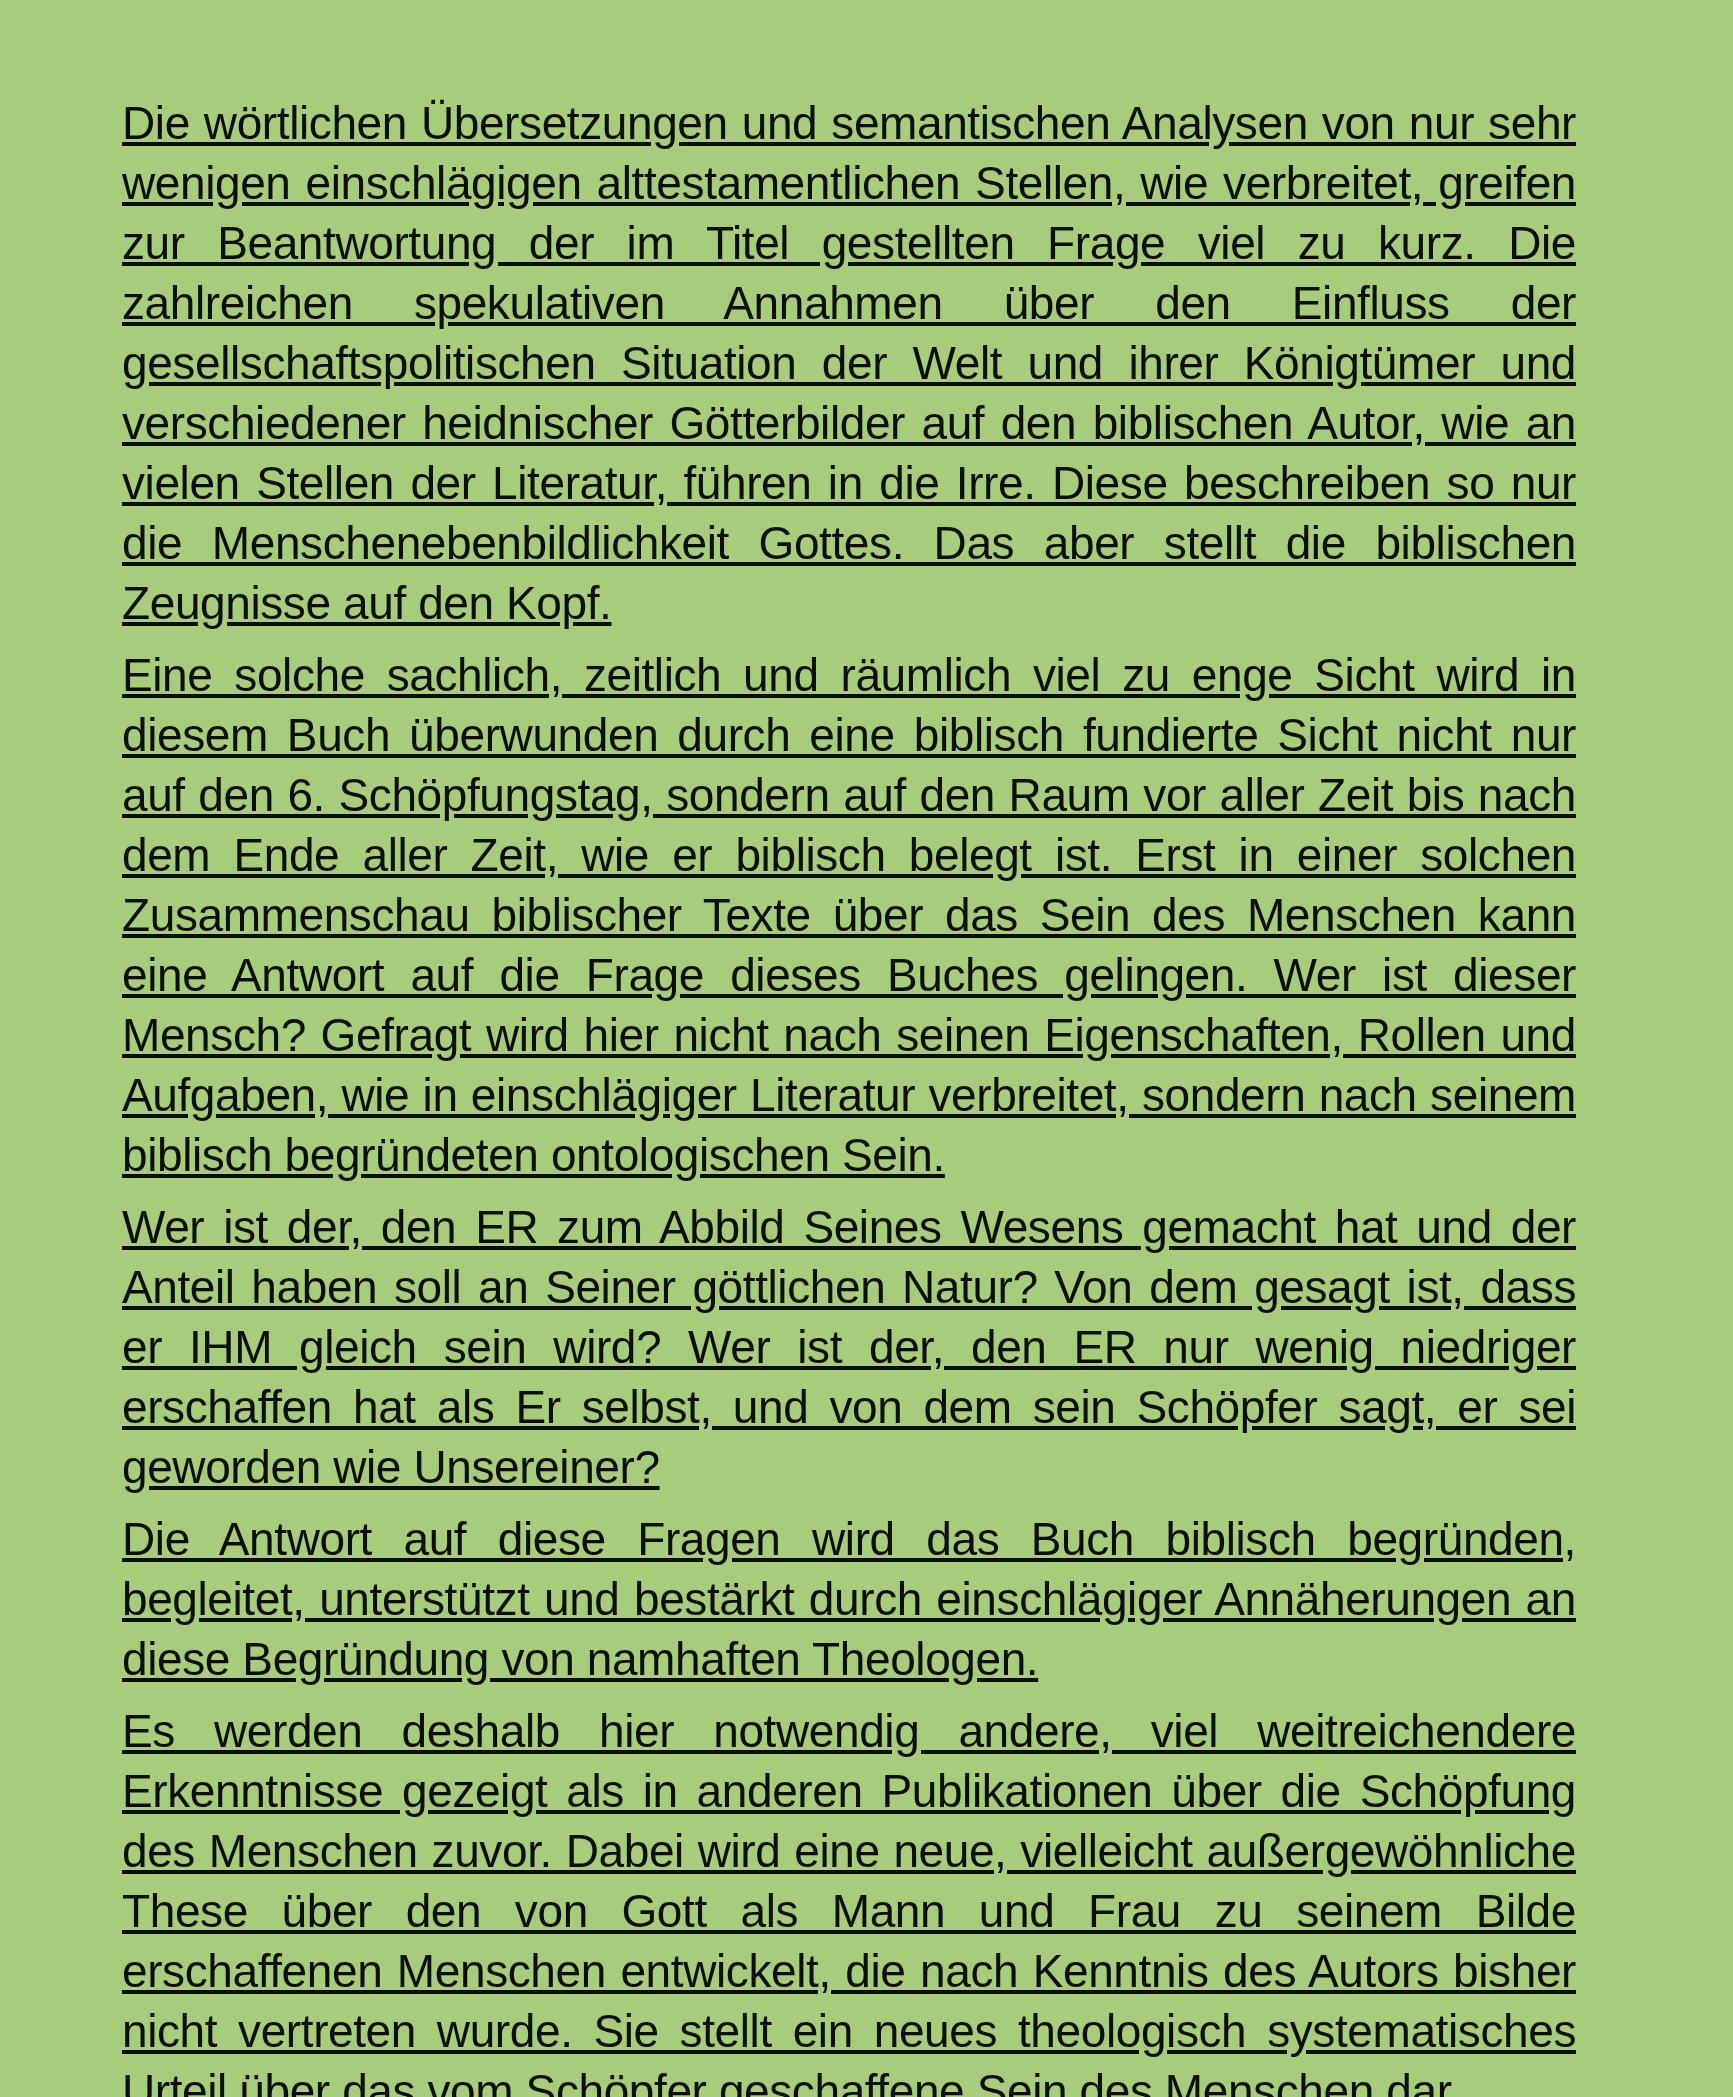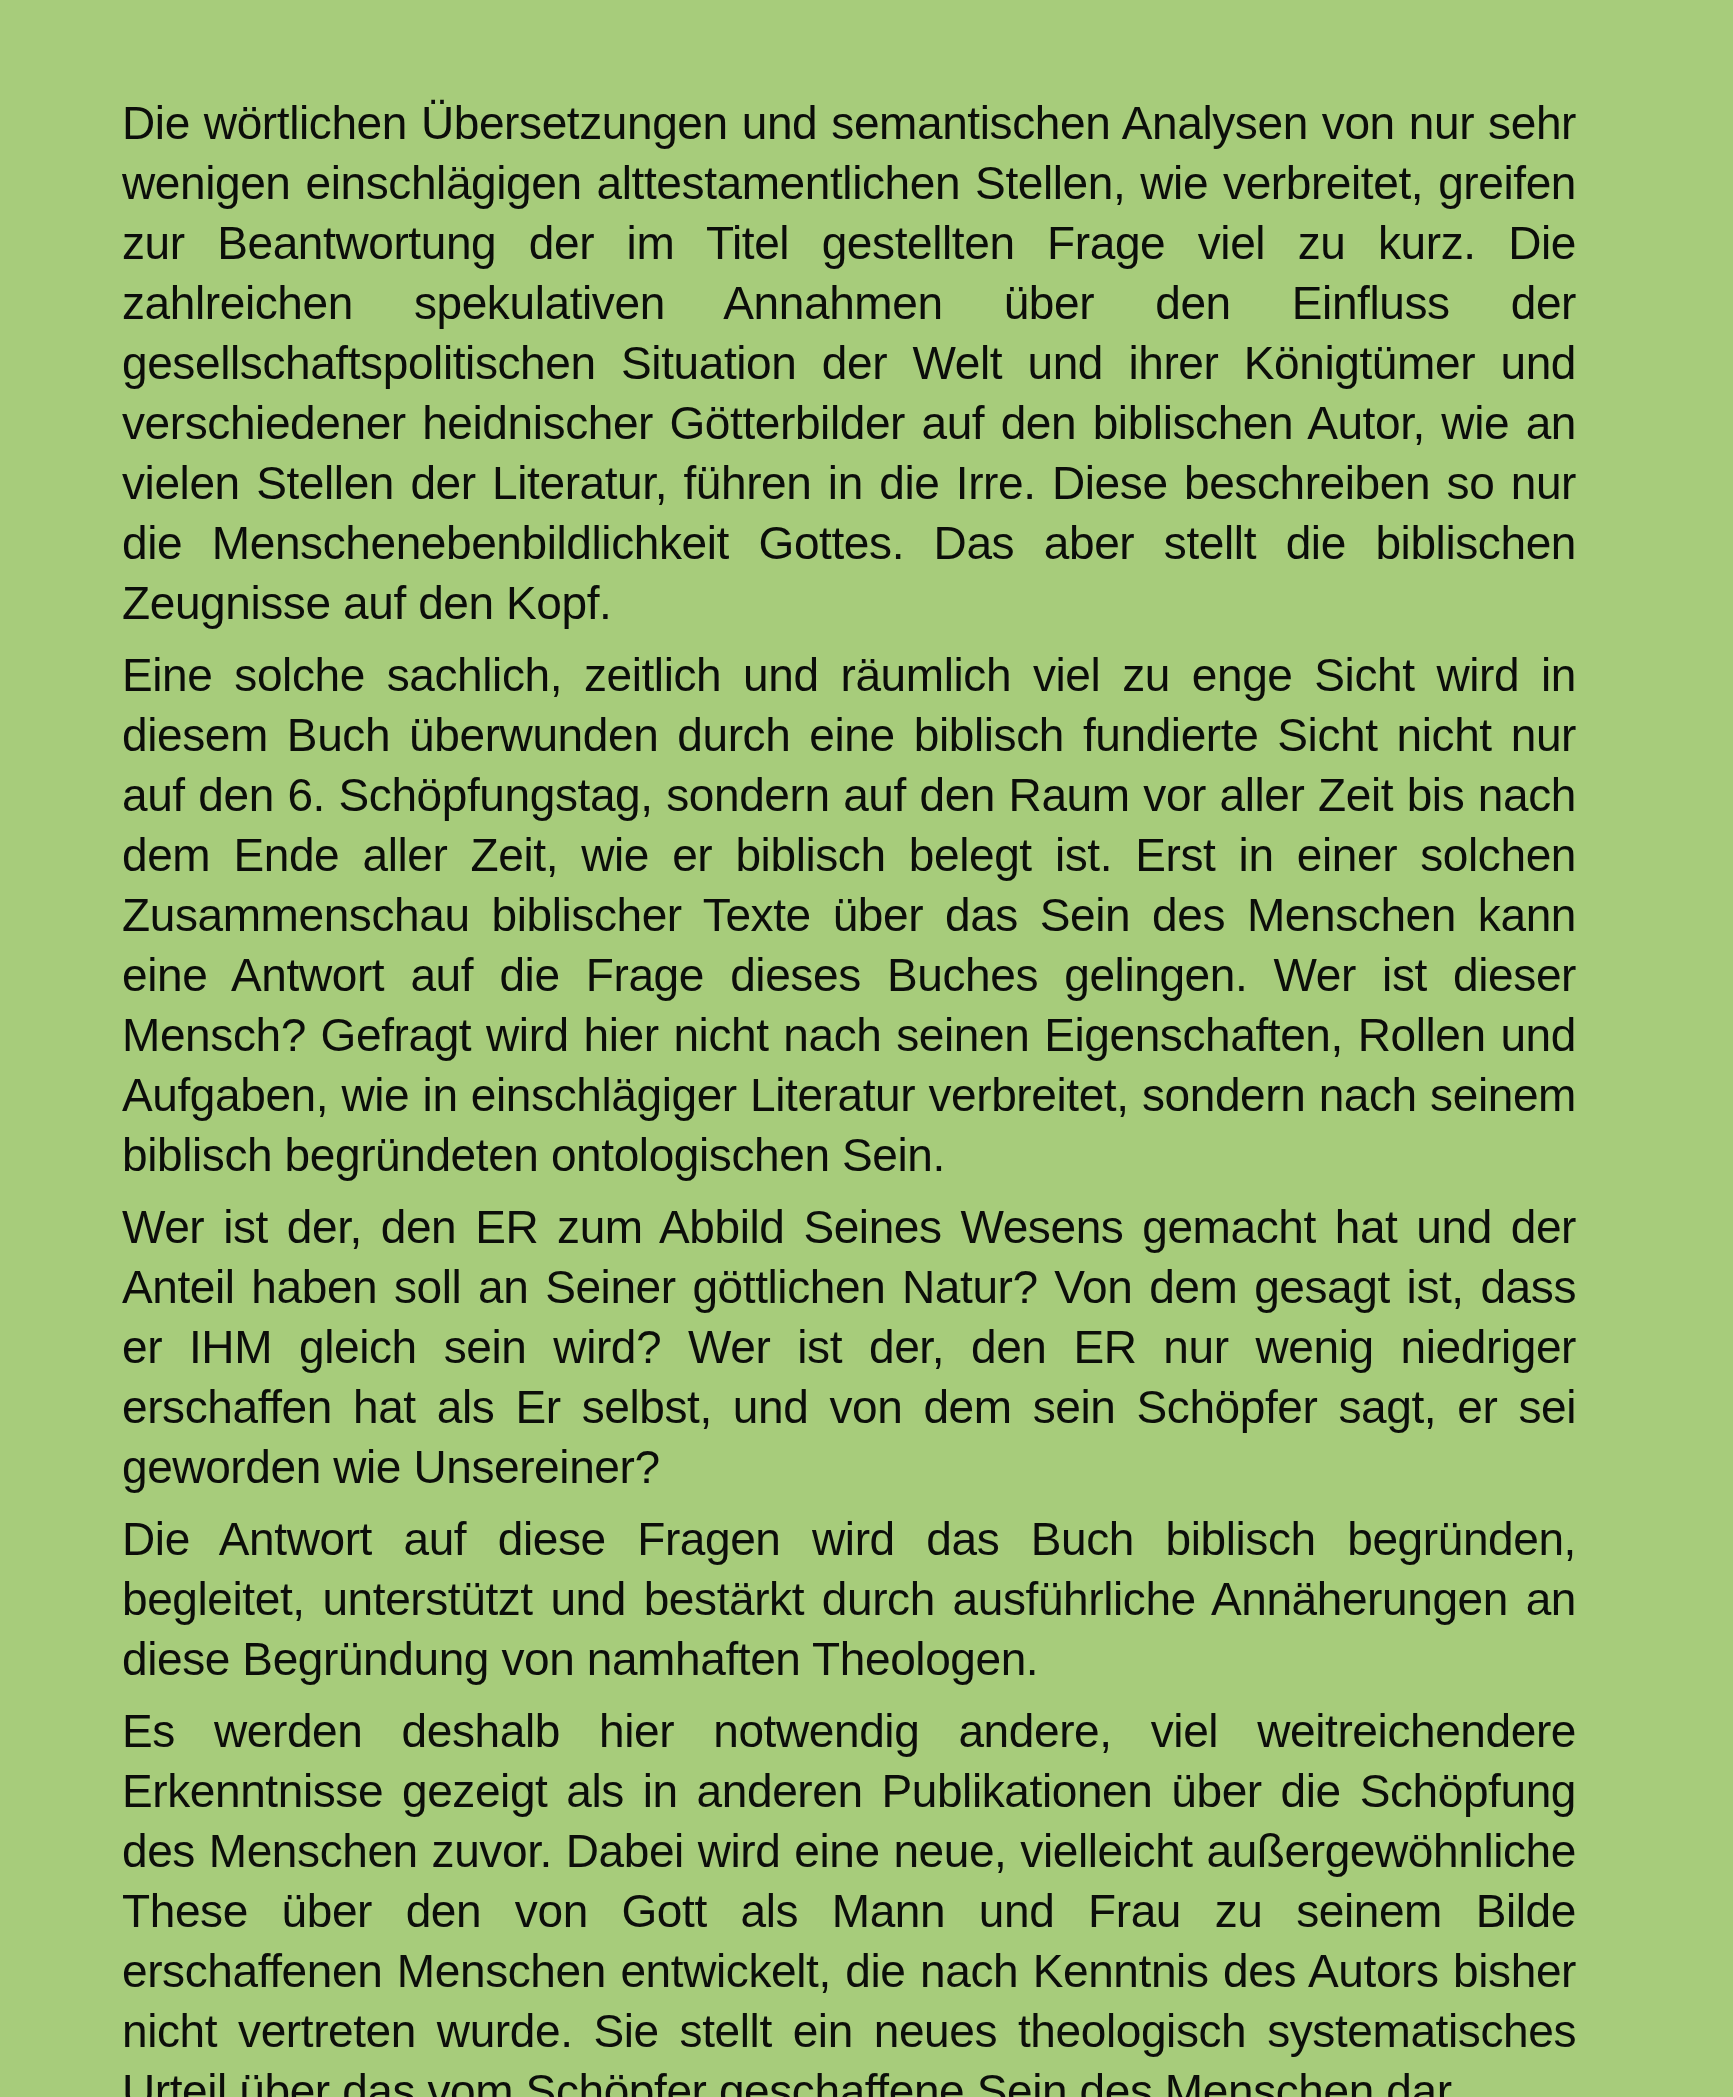--- a/index.html
+++ b/index.html
@@ -21,25 +21,26 @@
     top: 93px;
     width: 1454px;
     color: #0c0e0a;
     font-size: 46px;
     line-height: 60px;
     text-align: justify;
     letter-spacing: -0.4px;
   }
   .blurb p {
     margin: 0 0 12px 0;
+    text-decoration: underline;
   }
 </style>
 </head>
 <body style="background: rgb(167, 204, 123);">
 
 <main class="blurb" style="color: rgb(12, 14, 10);">
   <p>Die wörtlichen Übersetzungen und semantischen Analysen von nur sehr wenigen einschlägigen alttestamentlichen Stellen, wie verbreitet, greifen zur Beantwortung der im Titel gestellten Frage viel zu kurz. Die zahlreichen spekulativen Annahmen über den Einfluss der gesellschaftspolitischen Situation der Welt und ihrer Königtümer und verschiedener heidnischer Götterbilder auf den biblischen Autor, wie an vielen Stellen der Literatur, führen in die Irre. Diese beschreiben so nur die Menschenebenbildlichkeit Gottes. Das aber stellt die biblischen Zeugnisse auf den Kopf.</p>
   <p>Eine solche sachlich, zeitlich und räumlich viel zu enge Sicht wird in diesem Buch überwunden durch eine biblisch fundierte Sicht nicht nur auf den 6. Schöpfungstag, sondern auf den Raum vor aller Zeit bis nach dem Ende aller Zeit, wie er biblisch belegt ist. Erst in einer solchen Zusammenschau biblischer Texte über das Sein des Menschen kann eine Antwort auf die Frage dieses Buches gelingen. Wer ist dieser Mensch? Gefragt wird hier nicht nach seinen Eigenschaften, Rollen und Aufgaben, wie in einschlägiger Literatur verbreitet, sondern nach seinem biblisch begründeten ontologischen Sein.</p>
   <p>Wer ist der, den ER zum Abbild Seines Wesens gemacht hat und der Anteil haben soll an Seiner göttlichen Natur? Von dem gesagt ist, dass er IHM gleich sein wird? Wer ist der, den ER nur wenig niedriger erschaffen hat als Er selbst, und von dem sein Schöpfer sagt, er sei geworden wie Unsereiner?</p>
-  <p>Die Antwort auf diese Fragen wird das Buch biblisch begründen, begleitet, unterstützt und bestärkt durch ausführliche Annäherungen an diese Begründung von namhaften Theologen.</p>
+  <p>Die Antwort auf diese Fragen wird das Buch biblisch begründen, begleitet, unterstützt und bestärkt durch einschlägiger Annäherungen an diese Begründung von namhaften Theologen.</p>
   <p>Es werden deshalb hier notwendig andere, viel weitreichendere Erkenntnisse gezeigt als in anderen Publikationen über die Schöpfung des Menschen zuvor. Dabei wird eine neue, vielleicht außerge­wöhnliche These über den von Gott als Mann und Frau zu seinem Bilde erschaffenen Menschen entwickelt, die nach Kenntnis des Autors bisher nicht vertreten wurde. Sie stellt ein neues theologisch systematisches Urteil über das vom Schöpfer geschaffene Sein des Menschen dar.</p>
 </main>
 
 
 </body></html>

